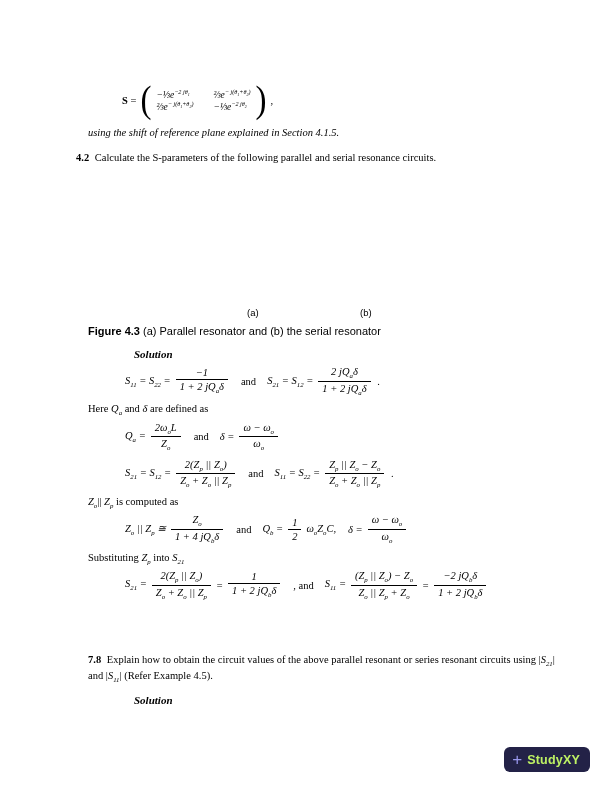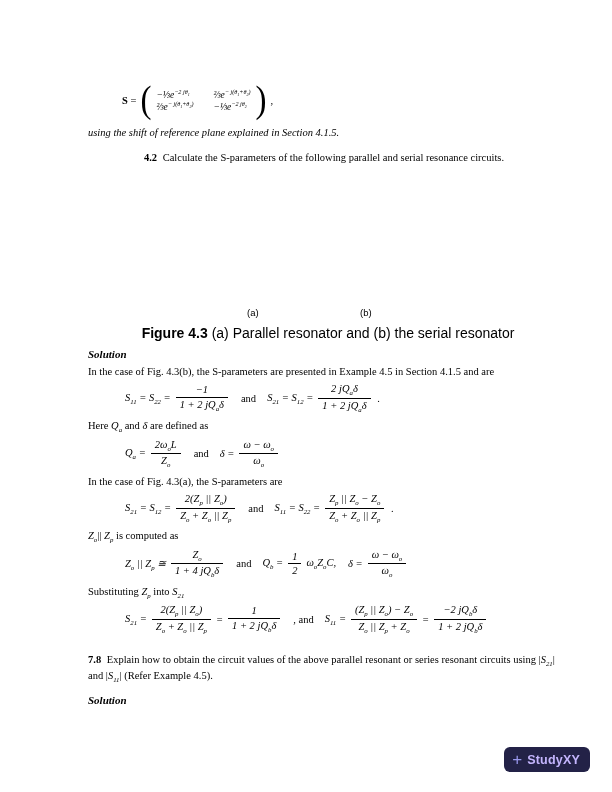--- a/index.html
+++ b/index.html
@@ -6,23 +6,23 @@
   html,body { background:#ffffff; }
   body {
     width:612px; height:792px; position:relative; overflow:hidden;
     font-family:"Liberation Serif","DejaVu Serif",serif; color:#000;
     outline:1px solid #cfcfcf;
   }
   .abs { position:absolute; }
   .body-text { font-size:10.5px; line-height:1.4; }
   .bold { font-weight:bold; }
   .qlabel { font-weight:bold; margin-right:3px; }
-  .solution-heading { font-weight:bold; font-style:italic; font-size:11px; }
+  .solution-heading { font-weight:bold; font-style:italic; font-size:11px;margin-left:46px; }
   .sans { font-family:"Liberation Sans","DejaVu Sans",sans-serif; }
-  .caption { font-size:14px;text-align:center; }
+  .caption { font-size:11px; }
   .figlabel { font-size:9.5px; }
 
   .eq { display:flex; align-items:center; gap:3px; font-size:10.5px; font-style:italic; margin:3px 0 5px 37px; flex-wrap:nowrap; }
   .eq .and { font-style:normal; margin:0 8px; }
   .eq .end { margin-left:2px; }
   .eq .sp { margin-left:9px; }
   .frac { display:inline-block; text-align:center; margin:0 2px; vertical-align:middle; }
   .frac .num, .frac .den { display:block; line-height:1.25; padding:0 4px; }
   .frac .num { border-bottom:1px solid #000; }
   sub, sup { font-size:0.65em; }
@@ -30,21 +30,21 @@
   .mat { display:flex; align-items:center; gap:4px; font-size:10.5px; }
   .paren { font-size:33px; font-weight:400; line-height:1; transform:scaleY(1.12); font-family:"Liberation Serif",serif; }
   .mat-grid { display:grid; grid-template-columns:auto auto; column-gap:20px; row-gap:1px; text-align:left; font-style:italic; font-size:9.5px; margin:0 1px; }
 
   .sol-flow { width:480px; }
   .sol-flow p { font-size:10.5px; line-height:1.35; margin:3px 0 2px; }
 
   .badge { position:absolute; right:22px; top:747px; height:25px; padding:0 10px 0 8px;
            background:#232247; border-radius:6px; display:flex; align-items:center; gap:5px; }
   .badge .plus { color:#9b99ee; font-size:17px; font-weight:400; font-family:"Liberation Sans",sans-serif; line-height:1; }
-  .badge .brand { color:#c4b5fd; font-family:"Liberation Sans",sans-serif; font-size:12.5px; font-weight:700; letter-spacing:0.2px; }
+  .badge .brand { color:#bef264; font-family:"Liberation Sans",sans-serif; font-size:12.5px; font-weight:700; letter-spacing:0.2px; }
   .badge .brand .suffix { font-weight:800; }
 </style>
 </head>
 <body>
 
 <div class="abs mat" style="left:122px; top:84px;">
   <span>
     <span class="bold">S</span>
     <span>=</span>
   </span>
@@ -54,40 +54,39 @@
     <span>⅔e<sup>− j(θ<sub>1</sub>+θ<sub>2</sub>)</sup></span>
     <span>⅔e<sup>− j(θ<sub>1</sub>+θ<sub>2</sub>)</sup></span>
     <span>−⅓e<sup>−2 jθ<sub>2</sub></sup></span>
   </div>
   <span class="paren">)</span>
   <span>,</span>
 </div>
 
 <p class="abs body-text" style="left:88px; top:126px; width:480px;font-style:italic;">using the shift of reference plane explained in Section 4.1.5.</p>
 
-<p class="abs body-text" style="left:84px; top:151px; width:480px;text-align:center;">
+<p class="abs body-text" style="left:76px; top:151px; width:480px;">
   <span class="qlabel">4.2</span>
   <span>Calculate the S-parameters of the following parallel and serial resonance circuits.</span>
 </p>
 
 <div class="abs" style="left:88px; top:175px; width:436px; height:128px;"></div>
 
 <span class="abs sans figlabel" style="left:247px; top:307px;">(a)</span>
 <span class="abs sans figlabel" style="left:360px; top:307px;">(b)</span>
 
 <p class="abs sans caption" style="left:88px; top:325px; width:480px;">
   <span class="bold">Figure 4.3</span>
   <span>(a) Parallel resonator and (b) the serial resonator</span>
 </p>
 
 <p class="abs solution-heading" style="left:88px; top:348px;">Solution</p>
 
 <div class="abs sol-flow" style="left:88px; top:362px;">
 
-  <p>In the case of Fig. 4.3(b), the S-parameters are presented in Example 4.5 in Section 4.1.5 and are</p>
 
   <div class="eq">
     <span>S<sub>11</sub> = S<sub>22</sub> =</span>
     <span class="frac">
       <span class="num">−1</span>
       <span class="den">1 + 2 jQ<sub>a</sub>δ</span>
     </span>
     <span class="and">and</span>
     <span>S<sub>21</sub> = S<sub>12</sub> =</span>
     <span class="frac">
@@ -106,21 +105,20 @@
       <span class="den">Z<sub>o</sub></span>
     </span>
     <span class="and">and</span>
     <span>δ =</span>
     <span class="frac">
       <span class="num">ω − ω<sub>o</sub></span>
       <span class="den">ω<sub>o</sub></span>
     </span>
   </div>
 
-  <p>In the case of Fig. 4.3(a), the S-parameters are</p>
 
   <div class="eq">
     <span>S<sub>21</sub> = S<sub>12</sub> =</span>
     <span class="frac">
       <span class="num">2(Z<sub>p</sub> || Z<sub>o</sub>)</span>
       <span class="den">Z<sub>o</sub> + Z<sub>o</sub> || Z<sub>p</sub></span>
     </span>
     <span class="and">and</span>
     <span>S<sub>11</sub> = S<sub>22</sub> =</span>
     <span class="frac">

